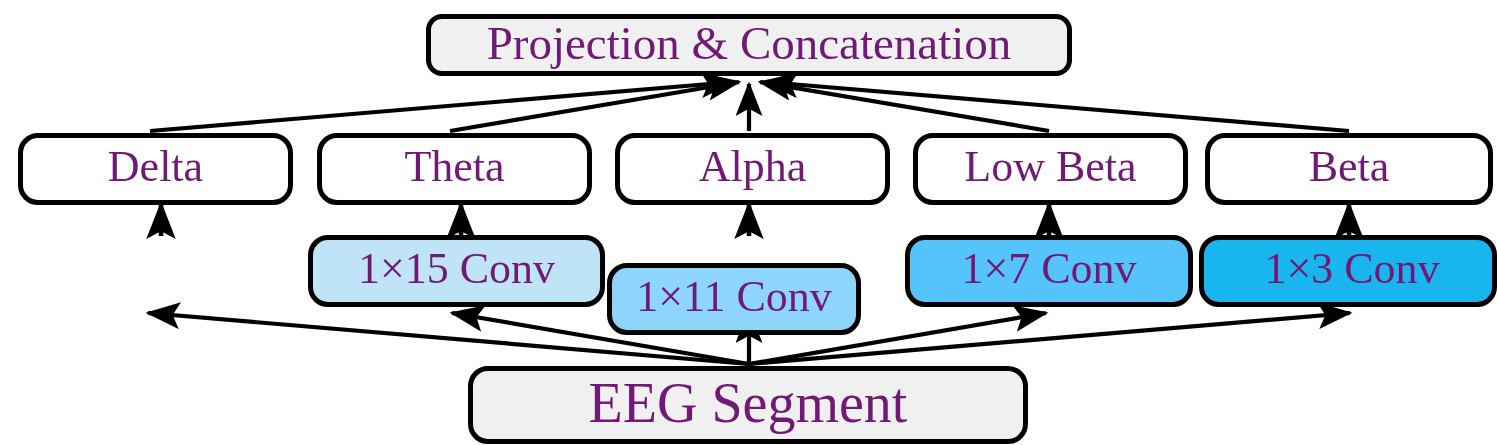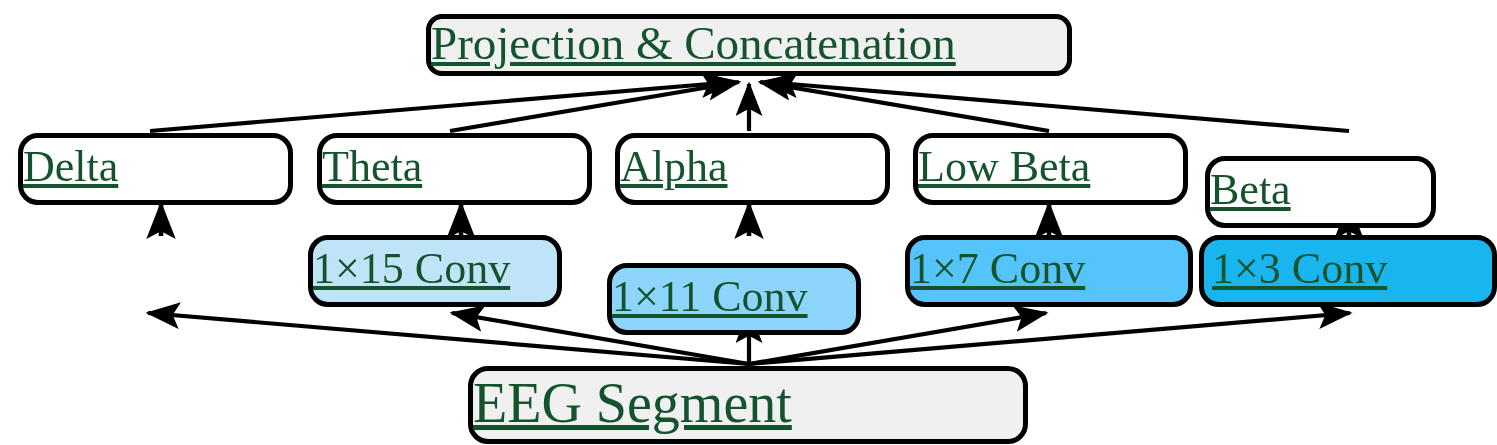--- a/index.html
+++ b/index.html
@@ -24,27 +24,26 @@
     height: 445px;
     pointer-events: none;
   }
   .node {
     position: absolute;
     box-sizing: border-box;
     border: 5px solid #000000;
     border-radius: 18px;
     display: flex;
     align-items: center;
-    justify-content: flex-start;
+    justify-content: center;
     text-align: center;
-    color: #14532d;
+    color: #701a75;
     line-height: 1;
     white-space: nowrap;
     z-index: 3;
-    text-decoration: underline;
   }
   .node-top {
     left: 426px;
     top: 14px;
     width: 646px;
     height: 62px;
     background: #f0f0f0;
     font-size: 47px;
     border-radius: 16px;
   }
@@ -121,25 +120,25 @@
   </div>
   <div class="node node-band" style="left:317px; width:275px;">
     <span class="node-label">Theta</span>
   </div>
   <div class="node node-band" style="left:913px; width:275px;">
     <span class="node-label">Low Beta</span>
   </div>
   <div class="node node-band" style="left:615px; width:275px;">
     <span class="node-label">Alpha</span>
   </div>
-  <div class="node node-band" style="left:1205px; width:231px;margin-top:23px;">
+  <div class="node node-band" style="left:1205px; width:288px;">
     <span class="node-label">Beta</span>
   </div>
 
-  <div class="node node-conv" style="left:308px; width:254px; background:#bfe3f7;">
+  <div class="node node-conv" style="left:308px; width:297px; background:#bfe3f7;">
     <span class="node-label">1×15 Conv</span>
   </div>
   <div class="node node-conv" style="left:607px; width:254px; background:#8ed5fb;margin-top:28px;">
     <span class="node-label">1×11 Conv</span>
   </div>
   <div class="node node-conv" style="left:905px; width:288px; background:#55c4fa;">
     <span class="node-label">1×7 Conv</span>
   </div>
   <div class="node node-conv" style="left:1199px; width:298px; background:#19b5ef;padding-left:8px;">
     <span class="node-label">1×3 Conv</span>

